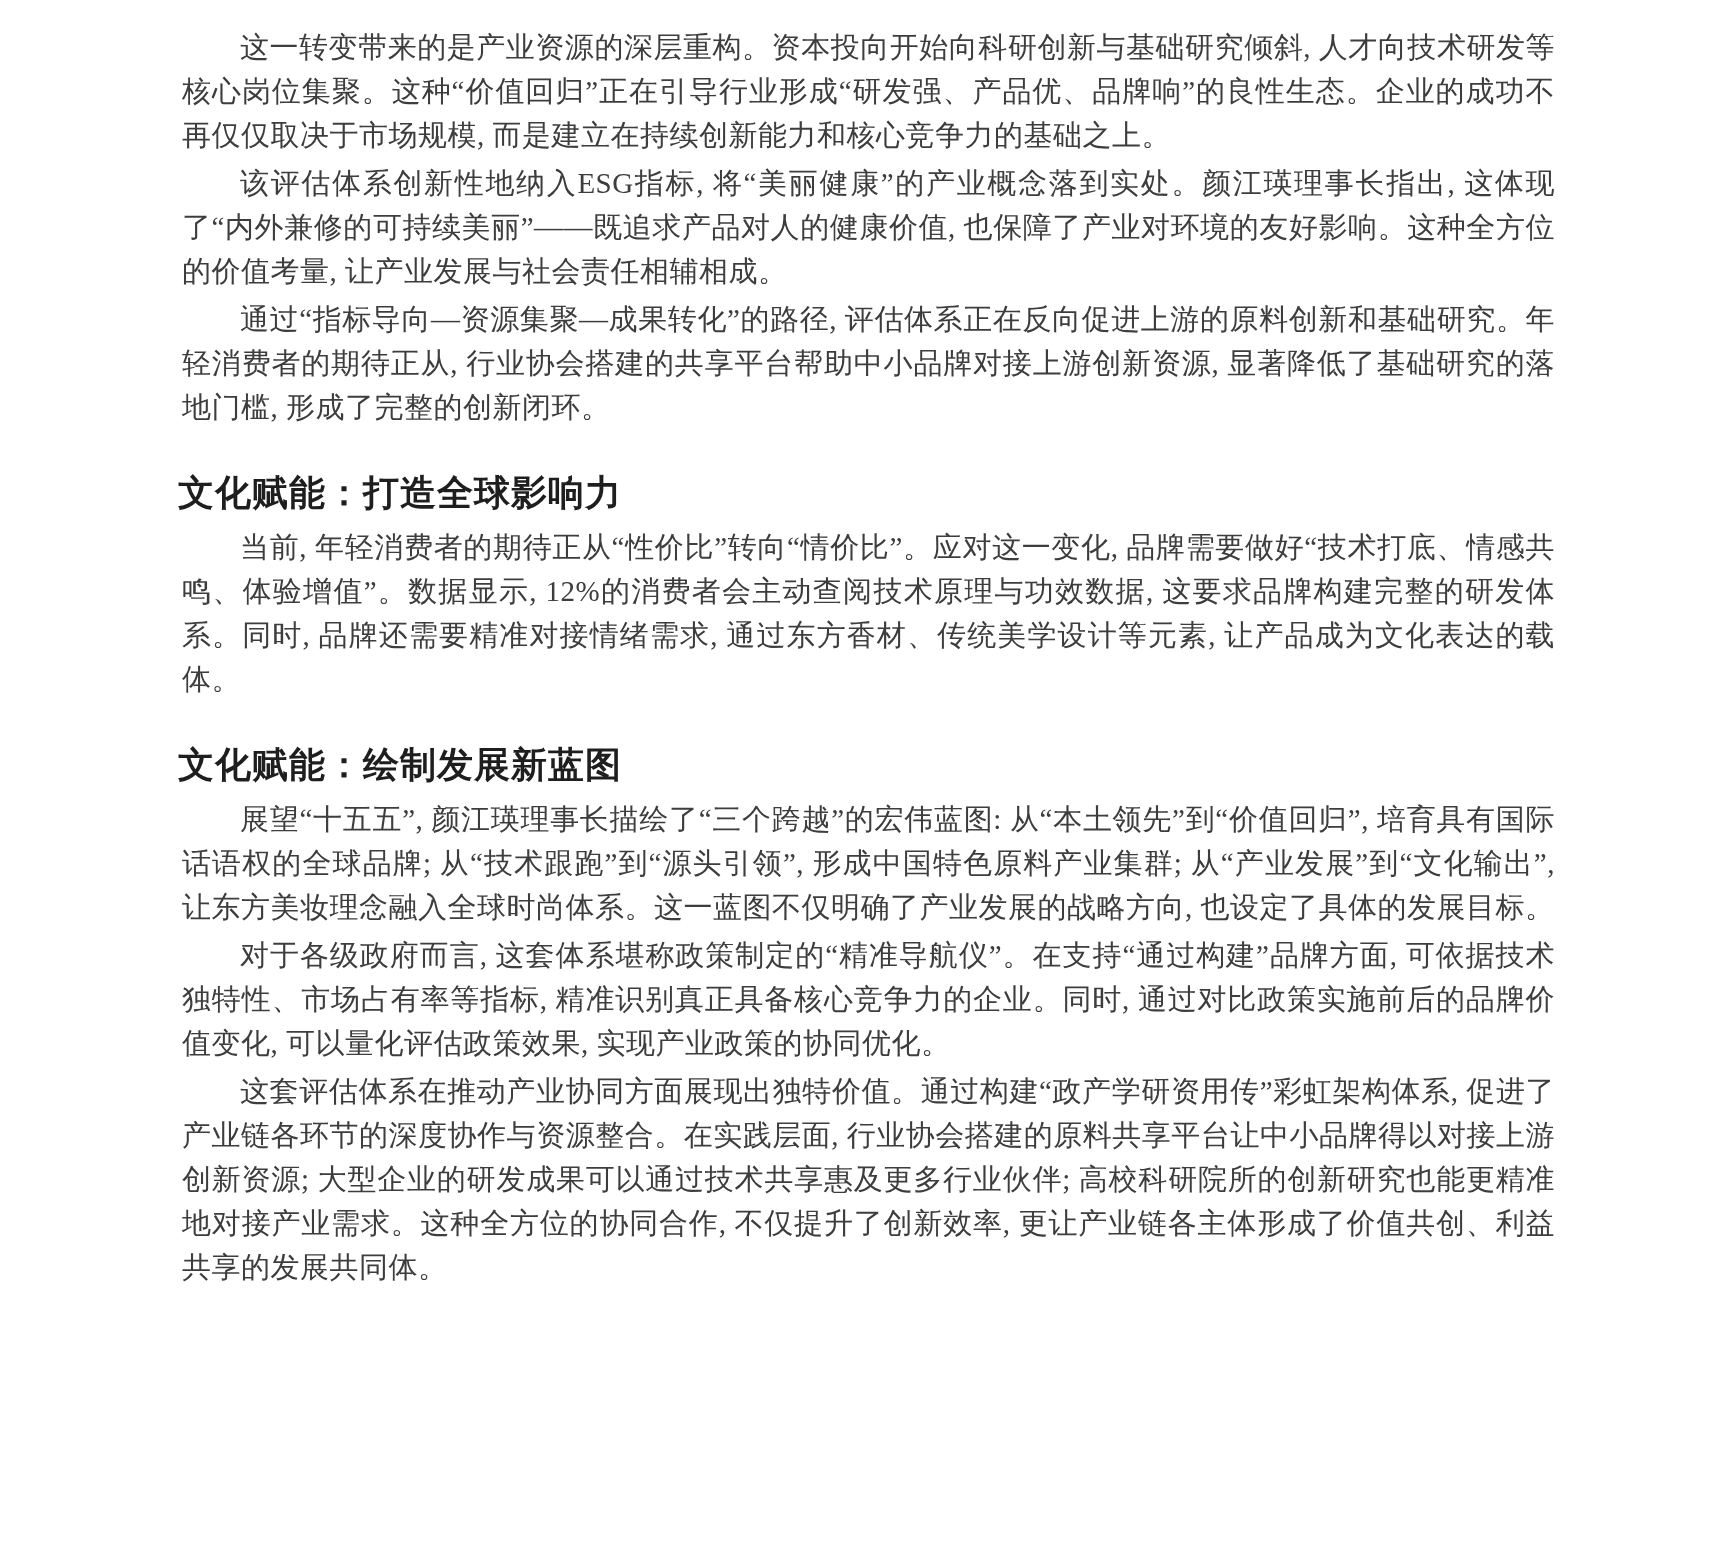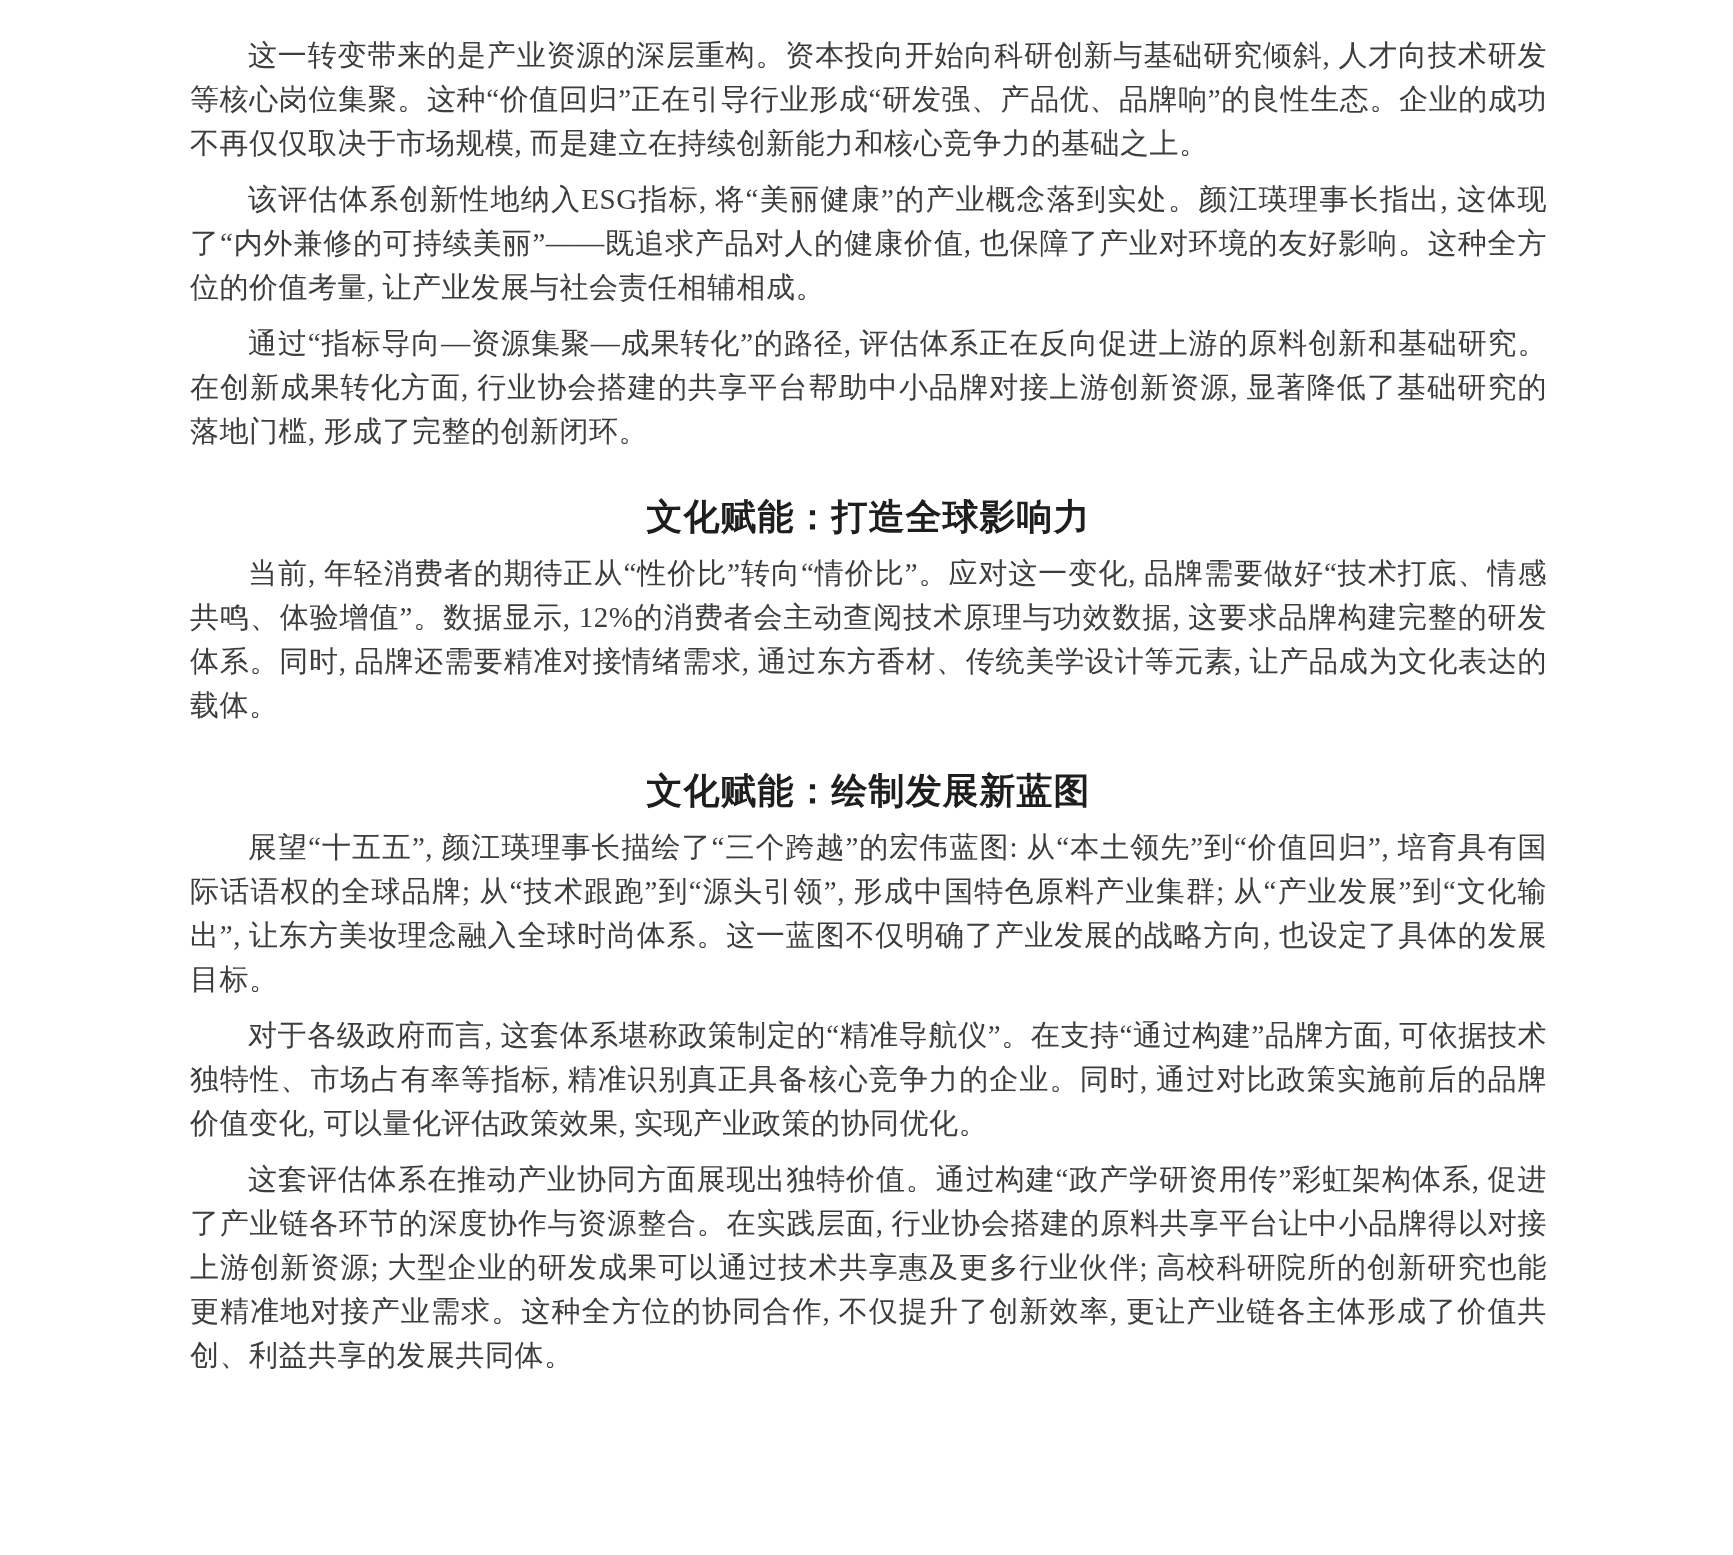--- a/index.html
+++ b/index.html
@@ -17,42 +17,41 @@
   .article {
     position: absolute;
     left: 178px;
     top: 21px;
     width: 1381px;
   }
   .body-para {
     font-size: 29px;
     line-height: 44px;
     color: #3d3d3d;
-    margin: 12px;
+    margin: 4px;
     text-indent: 2em;
     text-align: justify;
     letter-spacing: 0.5px;
   }
   .section-heading {
     font-size: 36px;
     line-height: 44px;
     font-weight: 700;
     color: #1e1e1e;
     margin: 42px 0 10px 0;
     letter-spacing: 1px;
-    text-align: center;
   }
 </style>
 </head>
 <body>
 
 <div class="article">
   <p class="body-para">这一转变带来的是产业资源的深层重构。资本投向开始向科研创新与基础研究倾斜, 人才向技术研发等核心岗位集聚。这种“价值回归”正在引导行业形成“研发强、产品优、品牌响”的良性生态。企业的成功不再仅仅取决于市场规模, 而是建立在持续创新能力和核心竞争力的基础之上。</p>
   <p class="body-para">该评估体系创新性地纳入ESG指标, 将“美丽健康”的产业概念落到实处。颜江瑛理事长指出, 这体现了“内外兼修的可持续美丽”——既追求产品对人的健康价值, 也保障了产业对环境的友好影响。这种全方位的价值考量, 让产业发展与社会责任相辅相成。</p>
-  <p class="body-para">通过“指标导向—资源集聚—成果转化”的路径, 评估体系正在反向促进上游的原料创新和基础研究。在创新成果转化方面, 行业协会搭建的共享平台帮助中小品牌对接上游创新资源, 显著降低了基础研究的落地门槛, 形成了完整的创新闭环。</p>
+  <p class="body-para">通过“指标导向—资源集聚—成果转化”的路径, 评估体系正在反向促进上游的原料创新和基础研究。年轻消费者的期待正从, 行业协会搭建的共享平台帮助中小品牌对接上游创新资源, 显著降低了基础研究的落地门槛, 形成了完整的创新闭环。</p>
   <h2 class="section-heading">文化赋能：打造全球影响力</h2>
   <p class="body-para">当前, 年轻消费者的期待正从“性价比”转向“情价比”。应对这一变化, 品牌需要做好“技术打底、情感共鸣、体验增值”。数据显示, 12%的消费者会主动查阅技术原理与功效数据, 这要求品牌构建完整的研发体系。同时, 品牌还需要精准对接情绪需求, 通过东方香材、传统美学设计等元素, 让产品成为文化表达的载体。</p>
   <h2 class="section-heading">文化赋能：绘制发展新蓝图</h2>
   <p class="body-para">展望“十五五”, 颜江瑛理事长描绘了“三个跨越”的宏伟蓝图: 从“本土领先”到“价值回归”, 培育具有国际话语权的全球品牌; 从“技术跟跑”到“源头引领”, 形成中国特色原料产业集群; 从“产业发展”到“文化输出”, 让东方美妆理念融入全球时尚体系。这一蓝图不仅明确了产业发展的战略方向, 也设定了具体的发展目标。</p>
   <p class="body-para">对于各级政府而言, 这套体系堪称政策制定的“精准导航仪”。在支持“通过构建”品牌方面, 可依据技术独特性、市场占有率等指标, 精准识别真正具备核心竞争力的企业。同时, 通过对比政策实施前后的品牌价值变化, 可以量化评估政策效果, 实现产业政策的协同优化。</p>
   <p class="body-para">这套评估体系在推动产业协同方面展现出独特价值。通过构建“政产学研资用传”彩虹架构体系, 促进了产业链各环节的深度协作与资源整合。在实践层面, 行业协会搭建的原料共享平台让中小品牌得以对接上游创新资源; 大型企业的研发成果可以通过技术共享惠及更多行业伙伴; 高校科研院所的创新研究也能更精准地对接产业需求。这种全方位的协同合作, 不仅提升了创新效率, 更让产业链各主体形成了价值共创、利益共享的发展共同体。</p>
 
 </div>
 
 </body></html>

